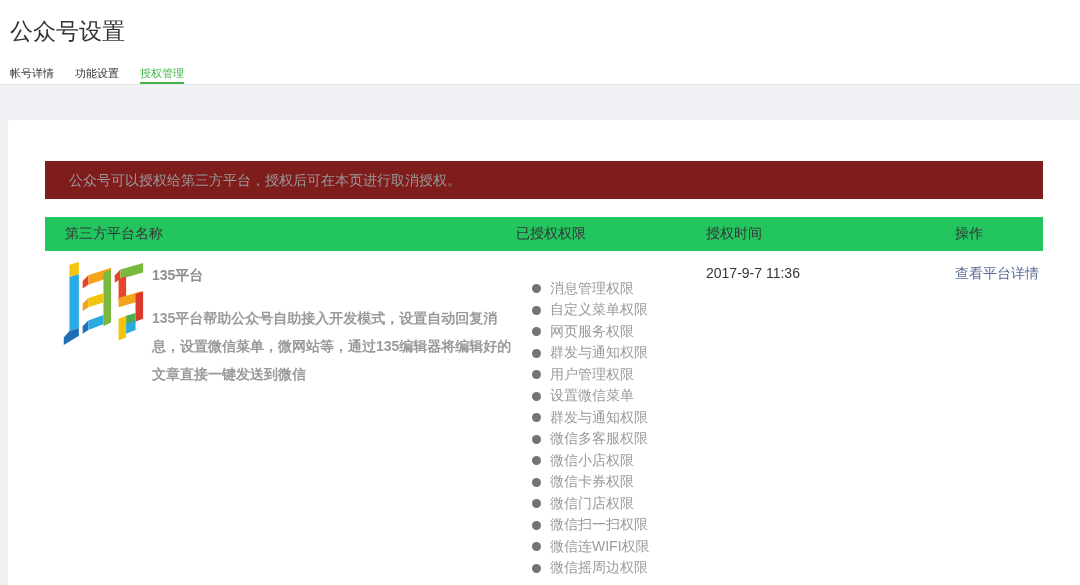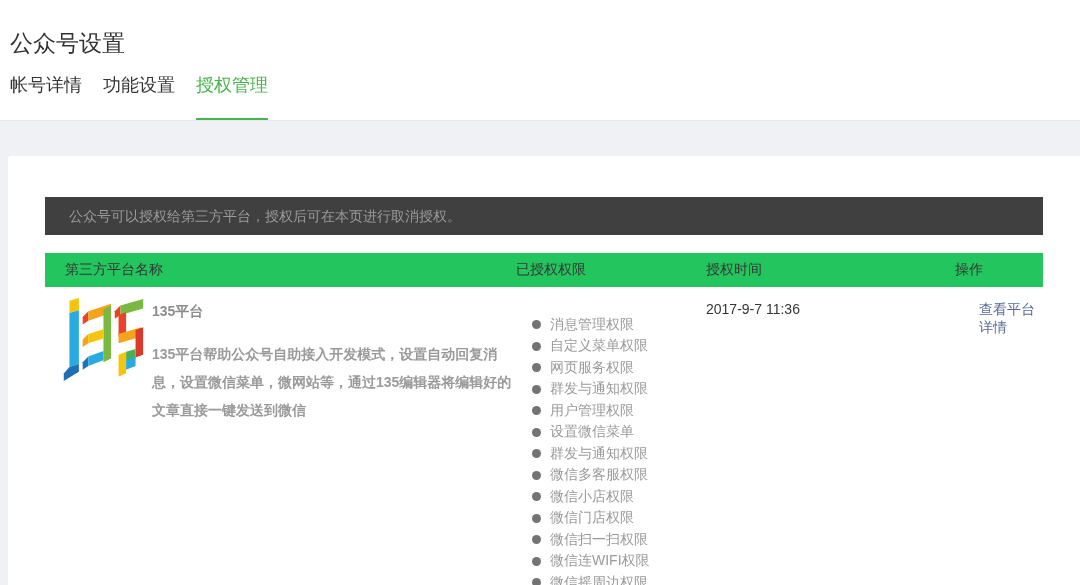--- a/index.html
+++ b/index.html
@@ -9,41 +9,41 @@
     background: #f0f1f5;
     font-family: "Liberation Sans", "DejaVu Sans", sans-serif;
     overflow: hidden;
     -webkit-font-smoothing: antialiased;
   }
 
   
   .topbar { background: #ffffff; border-bottom: 1px solid #e7e7eb; }
   .page-title {
     font-size: 23px; color: #333333; font-weight: 400;
-    padding: 28px 0 0 10px; line-height: 30px;
+    padding: 16px 0 0 10px; line-height: 30px;
   }
   .tabs { display: flex; padding-left: 10px; margin-top: 18px; }
   .tab {
-    font-size: 18px; color: #353535; margin-right: 21px;
-    padding-bottom: 24px; cursor: pointer; line-height: 18px;
+    font-size: 11px; color: #353535; margin-right: 21px;
+    padding-bottom: 0; cursor: pointer; line-height: 18px;
     border-bottom: 2px solid transparent;
   }
   .tab.active { color: #44b549; border-bottom-color: #44b549; }
 
   
   .card {
     margin: 35px 0 0 8px;
     background: #ffffff;
     border-top-left-radius: 3px;
     min-height: 419px;
     padding: 41px 37px 0 37px;
   }
 
   .notice {
-    background: #404040;
+    background: #7f1d1d;
     height: 38px; line-height: 38px;
     padding-left: 24px;
     font-size: 14px; color: #9a9a9a;
   }
 
   
   .table { margin-top: 18px; }
   .thead {
     display: flex; align-items: center;
     background: #22c55e;
@@ -73,21 +73,21 @@
     height: 21.5px; color: #9a9a9a;
   }
   .bullet {
     width: 9px; height: 9px; border-radius: 50%;
     background: #737373; margin-right: 9px; flex: 0 0 9px;
   }
 
   .auth-time { color: #353535; padding-top: 3px; }
   .action-link {
     color: #576b95; text-decoration: none; cursor: pointer;
-    display: inline-block; padding-top: 3px; margin-left: 24px;
+    display: inline-block; padding-top: 3px;
   }
 </style>
 </head>
 <body>
 
 <div class="topbar">
   <div class="page-title">公众号设置</div>
   <div class="tabs">
     <div class="tab">帐号详情</div>
     <div class="tab">功能设置</div>
@@ -173,20 +173,24 @@
           <li class="perm-item">
               <span class="bullet"></span>
               <span>微信多客服权限</span>
             </li>
           <li class="perm-item">
               <span class="bullet"></span>
               <span>微信小店权限</span>
             </li>
           <li class="perm-item">
               <span class="bullet"></span>
+              <span>微信卡券权限</span>
+            </li>
+          <li class="perm-item">
+              <span class="bullet"></span>
               <span>微信门店权限</span>
             </li>
           <li class="perm-item">
               <span class="bullet"></span>
               <span>微信扫一扫权限</span>
             </li>
           <li class="perm-item">
               <span class="bullet"></span>
               <span>微信连WIFI权限</span>
             </li>

